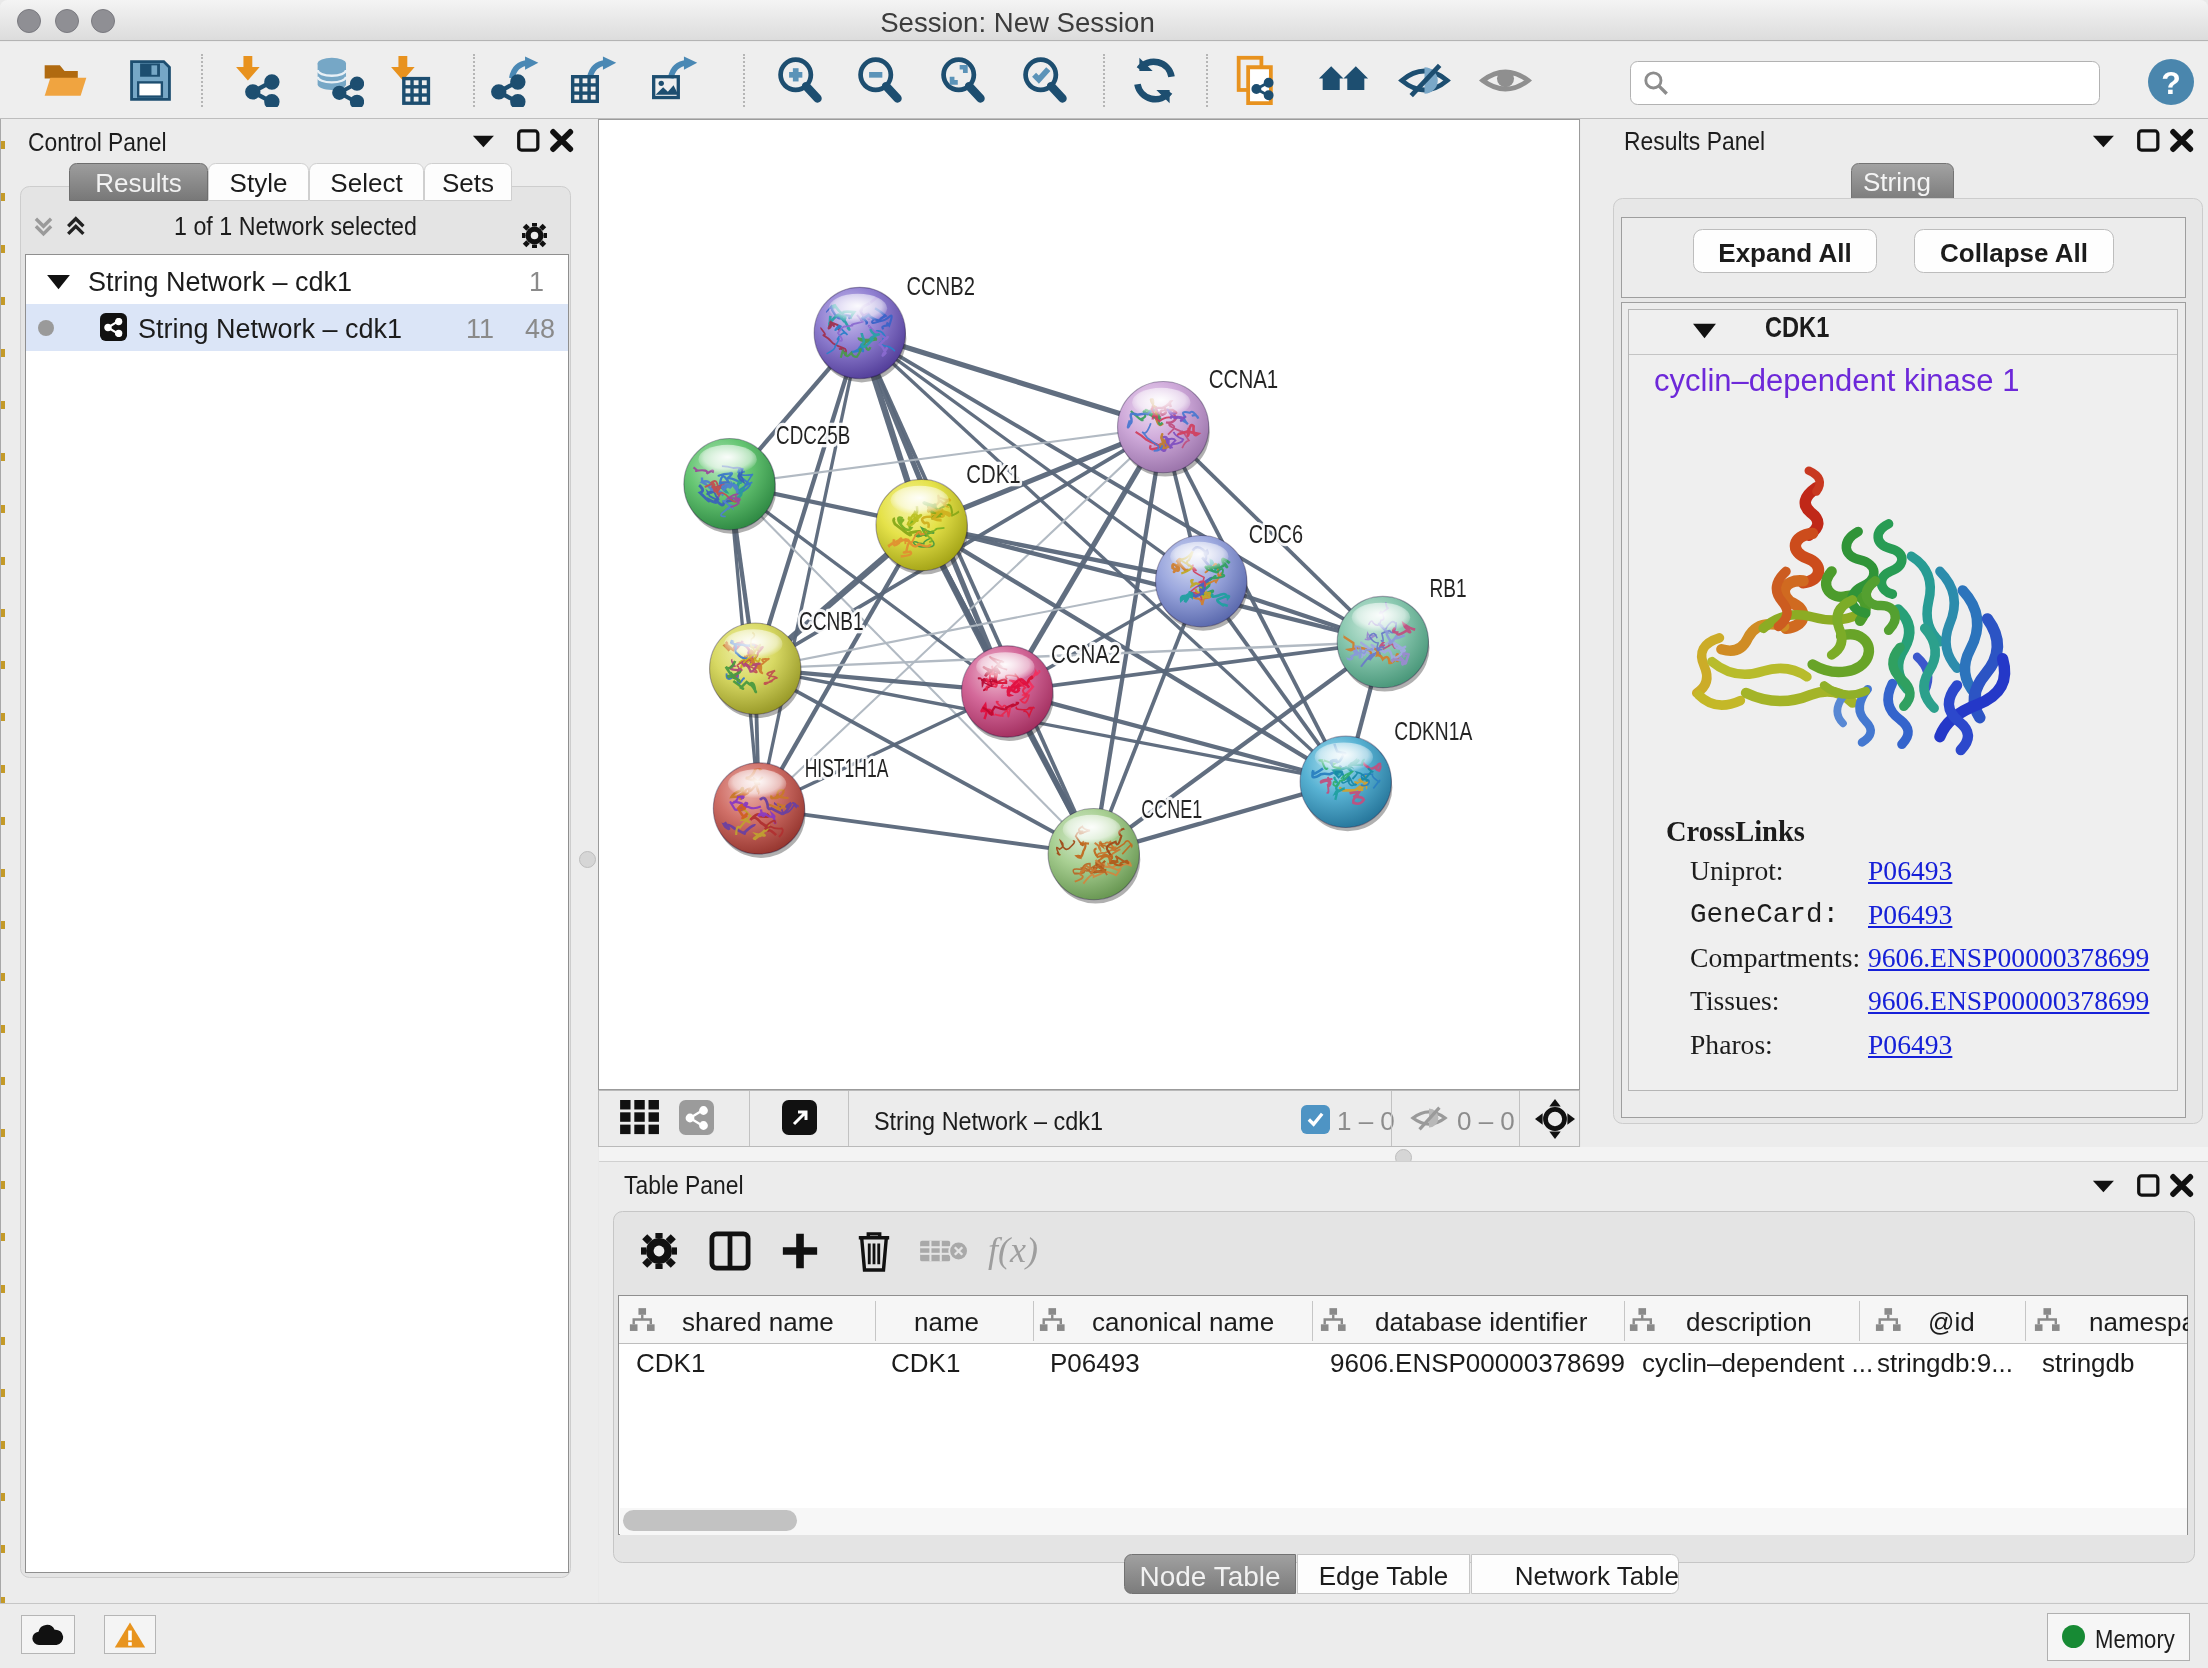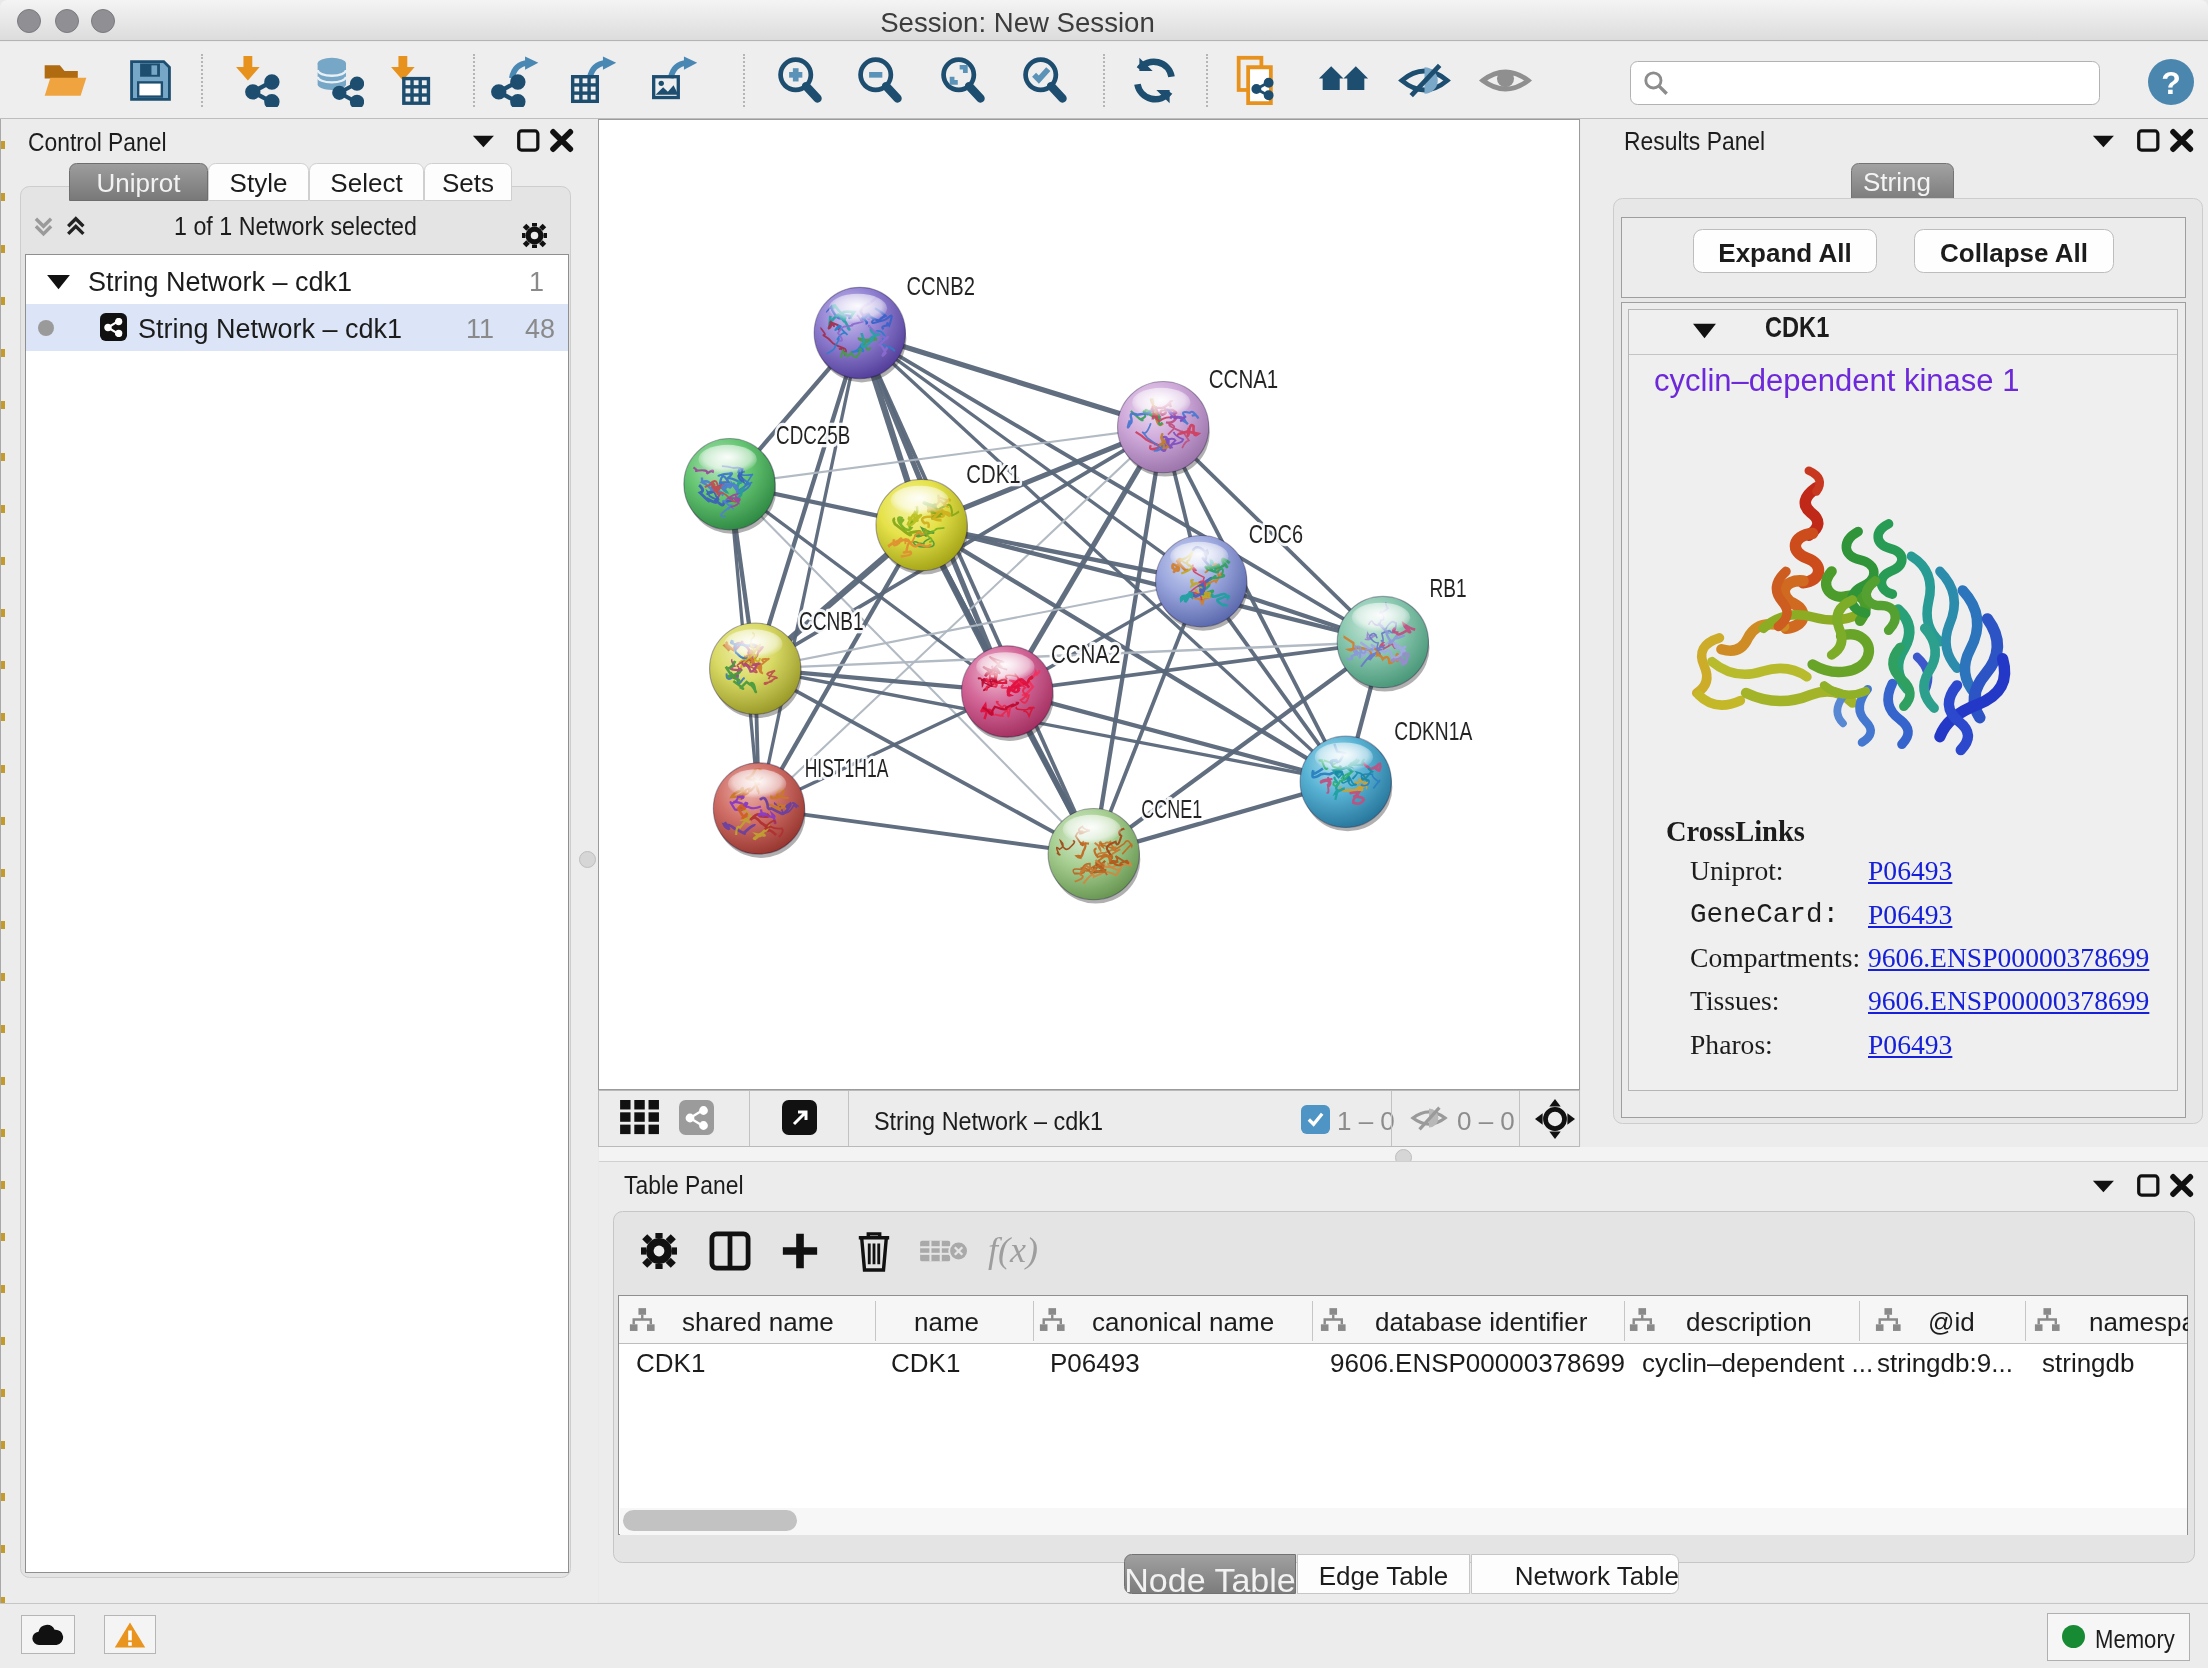--- a/index.html
+++ b/index.html
@@ -157,21 +157,21 @@
 <div class="txt" style="left:27.6px;top:127px;font-size:26px;transform:scaleX(0.88);transform-origin:left top">Control Panel</div>
 <svg style="position:absolute;left:471px;top:128px" width="105" height="25" viewBox="0 0 110 26">
     <path d="M2 8 h22 l-11 12 z" fill="#111"></path>
     <rect x="50" y="3" width="20" height="20" rx="3" fill="none" stroke="#111" stroke-width="3.4"></rect>
     <path d="M86 4 l18 18 m0-18 l-18 18" stroke="#111" stroke-width="6" stroke-linecap="round"></path>
   </svg>
 
 <div class="abs" style="left:20px;top:186px;width:551px;height:1392px;background:#e4e4e4;border:1px solid #cdcdcd;border-radius:9.5px"></div>
 
 <div class="abs" style="left:69px;top:163px;width:139px;height:38px;background:linear-gradient(#9d9d9d,#787878);border:1px solid #6e6e6e;border-radius:7.6px 7.6px 0 0"></div>
-<div class="txt" style="left:69px;top:168px;width:139px;text-align:center;font-size:26px;color:#f2f2f2">Uniprot</div>
+<div class="txt" style="left:69px;top:168px;width:139px;text-align:center;font-size:26px;color:#f2f2f2">Results</div>
 <div class="abs" style="left:208px;top:163px;width:101px;height:38px;background:#fdfdfd;border:1px solid #cfcfcf;border-radius:7.6px 7.6px 0 0"></div>
 <div class="txt" style="left:208px;top:168px;width:101px;text-align:center;font-size:26px">Style</div>
 <div class="abs" style="left:309px;top:163px;width:115px;height:38px;background:#fdfdfd;border:1px solid #cfcfcf;border-radius:7.6px 7.6px 0 0"></div>
 <div class="txt" style="left:309px;top:168px;width:115px;text-align:center;font-size:26px">Select</div>
 <div class="abs" style="left:424px;top:163px;width:88px;height:38px;background:#fdfdfd;border:1px solid #cfcfcf;border-radius:7.6px 7.6px 0 0"></div>
 <div class="txt" style="left:424px;top:168px;width:88px;text-align:center;font-size:26px">Sets</div>
 
 <svg class="abs" style="left:34px;top:213px" width="57" height="28.5" viewBox="0 0 60 30">
 <path d="M2 6 l8 8 8-8 m-16 8 l8 8 8-8" stroke="#9a9a9a" stroke-width="3.5" fill="none"></path>
 <path d="M36 14 l8-8 8 8 m-16 8 l8-8 8 8" stroke="#222" stroke-width="3.5" fill="none"></path>
@@ -833,21 +833,21 @@
 <div class="txt" style="left:636px;top:1348px;font-size:26px">CDK1</div>
 <div class="txt" style="left:891px;top:1348px;font-size:26px">CDK1</div>
 <div class="txt" style="left:1050px;top:1348px;font-size:26px">P06493</div>
 <div class="txt" style="left:1330px;top:1348px;font-size:26px">9606.ENSP00000378699</div>
 <div class="txt" style="left:1642px;top:1348px;font-size:26px">cyclin–dependent ...</div>
 <div class="txt" style="left:1877px;top:1348px;font-size:26px">stringdb:9...</div>
 <div class="txt" style="left:2042px;top:1348px;font-size:26px">stringdb</div>
 <div class="abs" style="left:620px;top:1508px;width:1567px;height:27px;background:#f7f7f7"></div>
 <div class="abs" style="left:623px;top:1510px;width:174px;height:21px;background:#c2c2c2;border-radius:10.5px"></div>
 <div class="abs" style="left:1124px;top:1554px;width:172px;height:40px;background:linear-gradient(#a0a0a0,#7c7c7c);border:1px solid #727272;border-radius:7.6px 0 0 7.6px"></div>
-<div class="txt" style="left:1124px;top:1561px;width:172px;text-align:center;font-size:34px;color:#f2f2f2">Node Table</div>
+<div class="txt" style="left:1124px;top:1561px;width:172px;text-align:center;font-size:28px;color:#f2f2f2">Node Table</div>
 <div class="abs" style="left:1297px;top:1554px;width:173px;height:40px;background:#fdfdfd;border:1px solid #c6c6c6"></div>
 <div class="txt" style="left:1297px;top:1561px;width:173px;text-align:center;font-size:26px">Edge Table</div>
 <div class="abs" style="left:1471px;top:1554px;width:208px;height:40px;background:#fdfdfd;border:1px solid #c6c6c6;border-radius:0 7.6px 7.6px 0"></div>
 <div class="txt" style="left:1471px;top:1561px;width:208px;text-align:right;font-size:26px">Network Table</div>
 <div class="abs" style="left:0;top:1603px;width:2208px;height:66px;background:#ececec;border-top:1px solid #c6c6c6"></div>
 <div class="abs" style="left:21px;top:1615px;width:54px;height:39px;background:#f4f4f4;border:1px solid #b5b5b5"></div>
 <svg class="abs" style="left:30px;top:1622px" width="36" height="27" viewBox="0 0 38 28">
     <path d="M10 24 a7 7 0 0 1 -1-14 a9 9 0 0 1 17-2 a7 7 0 0 1 2 16 z" fill="#111"></path>
   </svg>
 <div class="abs" style="left:104px;top:1615px;width:52px;height:39px;background:#f4f4f4;border:1px solid #b5b5b5"></div>

